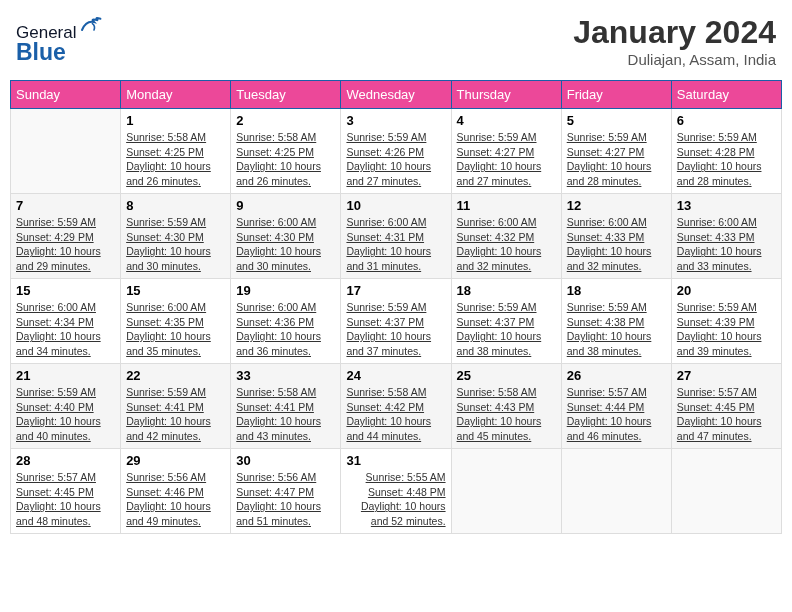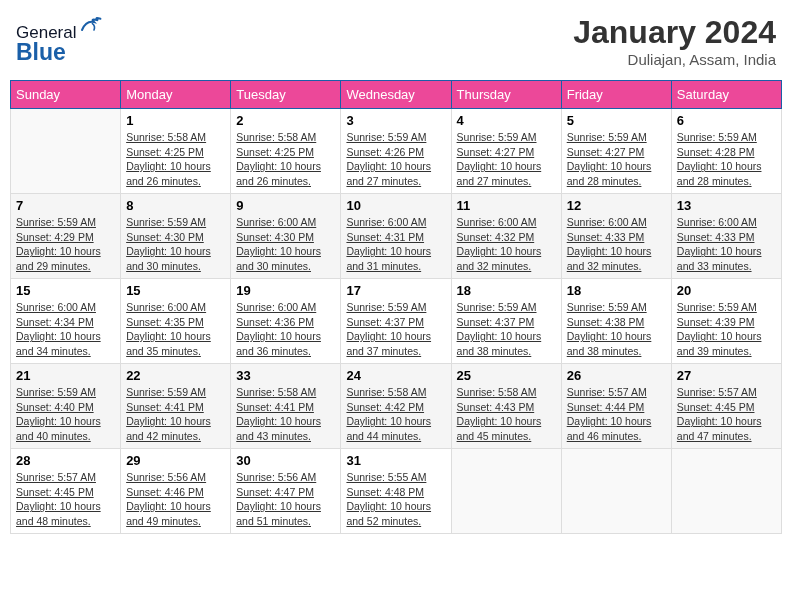--- a/index.html
+++ b/index.html
@@ -333,21 +333,21 @@
         </td>
         <td>
           <span class="day-number">30</span>
           <div class="day-info" style="white-space: pre-line;">Sunrise: 5:56 AM
 Sunset: 4:47 PM
 Daylight: 10 hours
 and 51 minutes.</div>
         </td>
         <td>
           <span class="day-number">31</span>
-          <div class="day-info" style="white-space: pre-line;">Sunrise: 5:55 AM
+          <div class="day-info" style="white-space: pre-line; text-align: right;">Sunrise: 5:55 AM
 Sunset: 4:48 PM
 Daylight: 10 hours
 and 52 minutes.</div>
         </td>
         <td class="empty-cell"></td>
         <td class="empty-cell"></td>
         <td class="empty-cell"></td>
       </tr>
     </tbody>
 </table>

